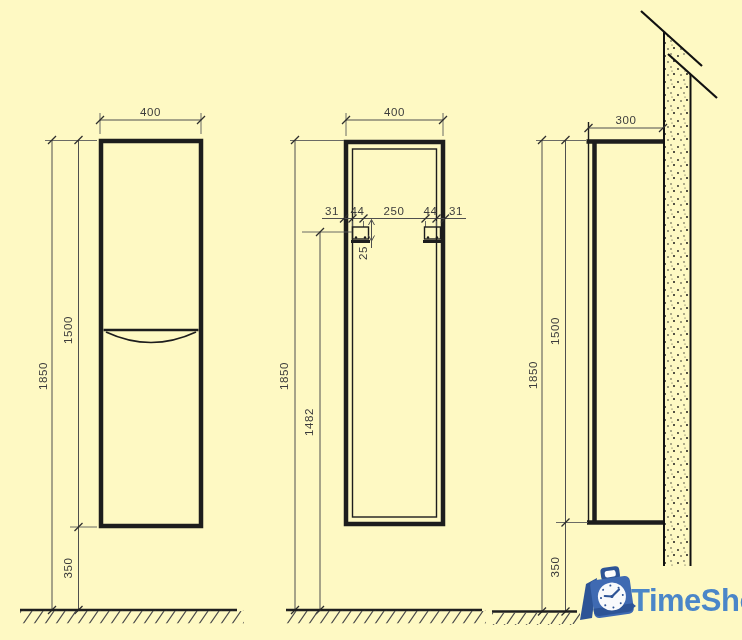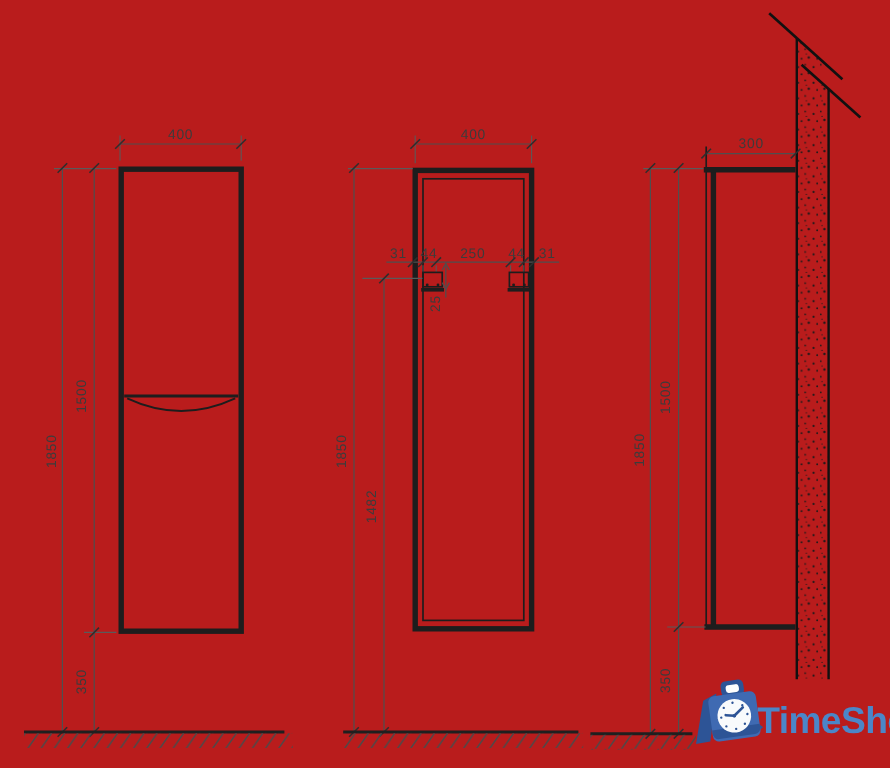--- a/index.html
+++ b/index.html
@@ -1,16 +1,16 @@
 <!DOCTYPE html>
 <html><head>
 <meta charset="utf-8">
 <style>
   html,body{margin:0;padding:0;background:#ffffff;}
-  .stage{position:relative;width:742px;height:640px;background:#b91c1c;overflow:hidden;
+  .stage{position:relative;width:742px;height:640px;background:#fef9c3;overflow:hidden;
          font-family:"Liberation Sans", sans-serif;}
   svg{display:block}
   .thick{stroke:#1d1d1d;stroke-width:4.5;fill:none}
   .thin-edge{stroke:#1d1d1d;stroke-width:1.4;fill:none}
   .mid{stroke:#1d1d1d;stroke-width:2.3;fill:none}
   .dim{stroke:#4f4f4f;stroke-width:1;fill:none}
   .ext{stroke:#5a5a5a;stroke-width:0.9;fill:none}
   .tick{stroke:#2e2e2e;stroke-width:1.3;fill:none}
   .ground{stroke:#1f1f1f;stroke-width:2.4;fill:none}
   .wallEdge{stroke:#111;stroke-width:2;fill:none}

